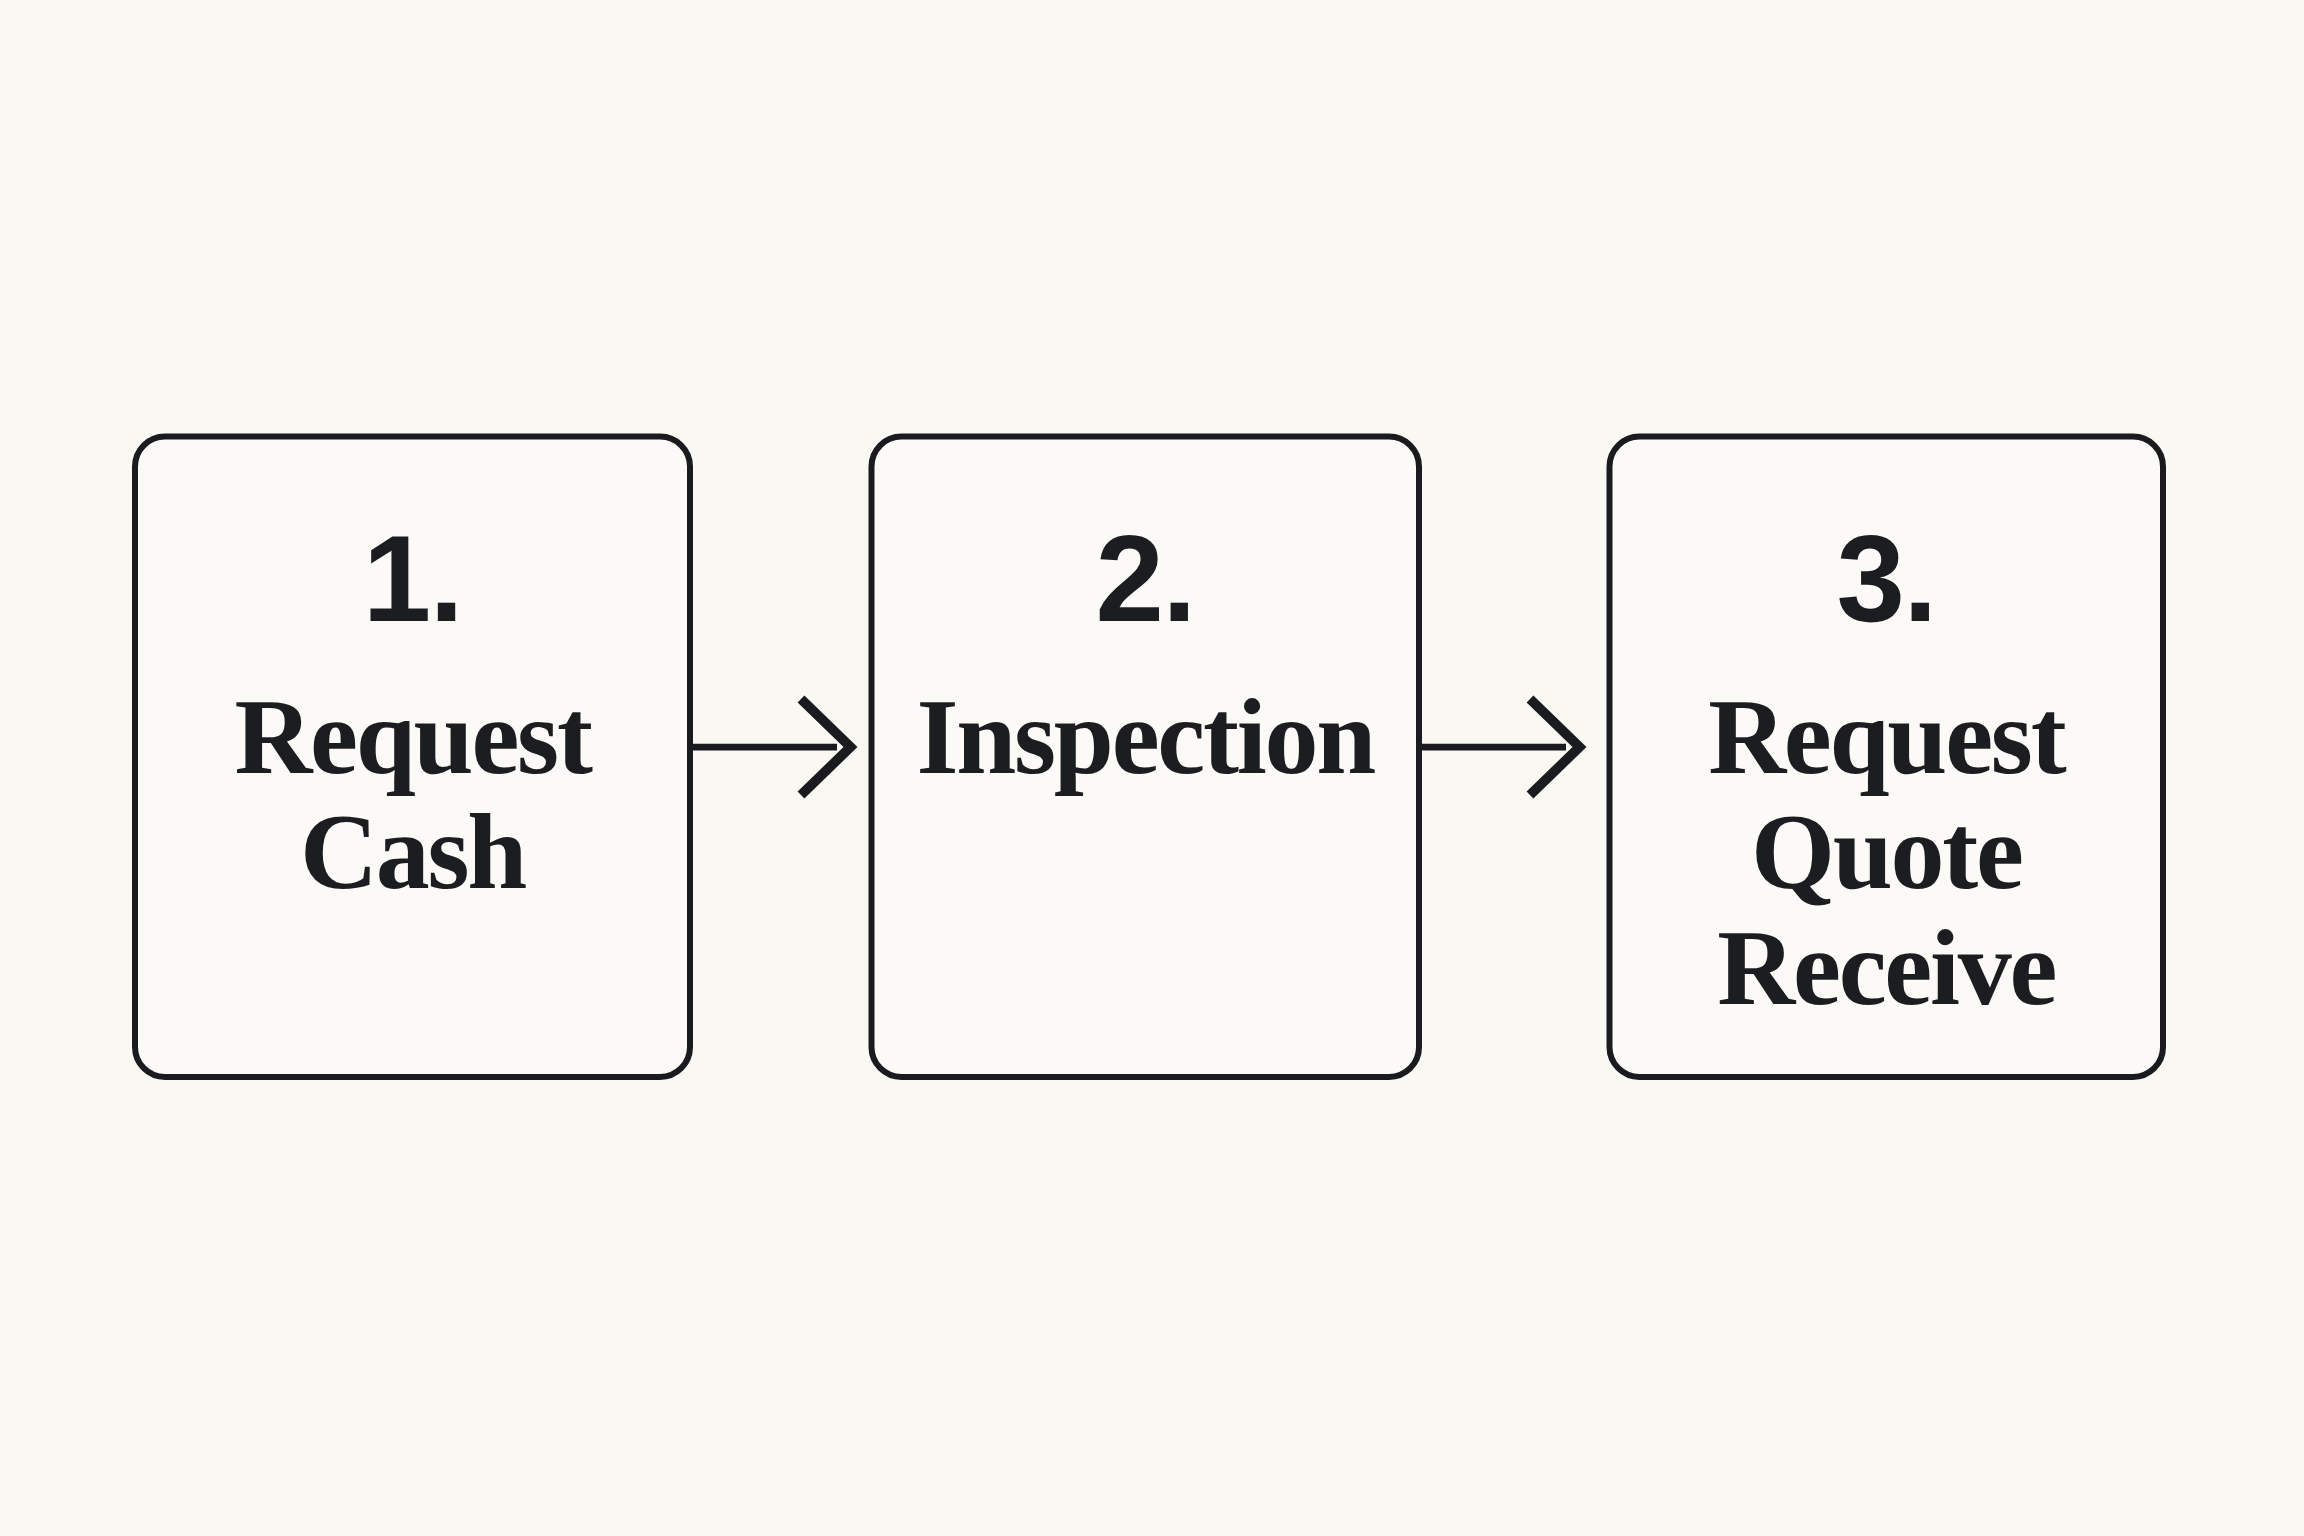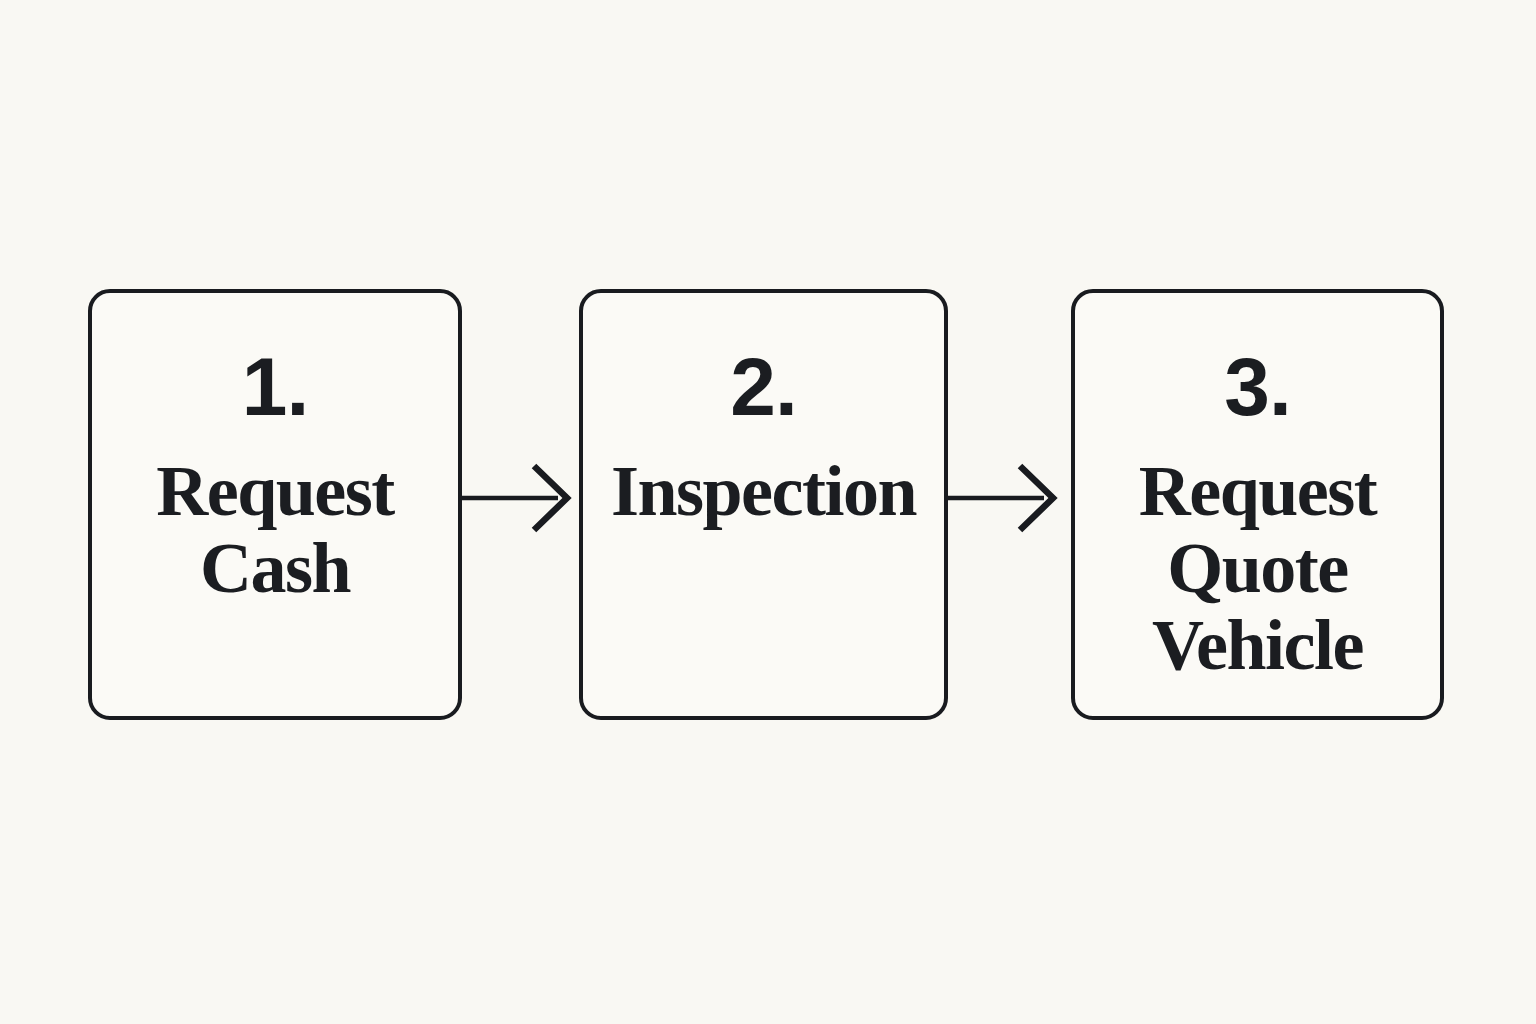--- a/index.html
+++ b/index.html
@@ -87,17 +87,17 @@
   <svg class="arrow arrow-2" viewBox="0 0 118 92" aria-hidden="true">
     <line x1="0" y1="46" x2="96" y2="46"></line>
     <polyline points="72,14 105,46 72,78"></polyline>
   </svg>
 
   <div class="step step-3">
     <div class="num">3.</div>
     <div>
       <div class="label-line">Request</div>
       <div class="label-line">Quote</div>
-      <div class="label-line">Vehicle</div>
+      <div class="label-line">Receive</div>
     </div>
   </div>
 
 </div>
 
 </body></html>

